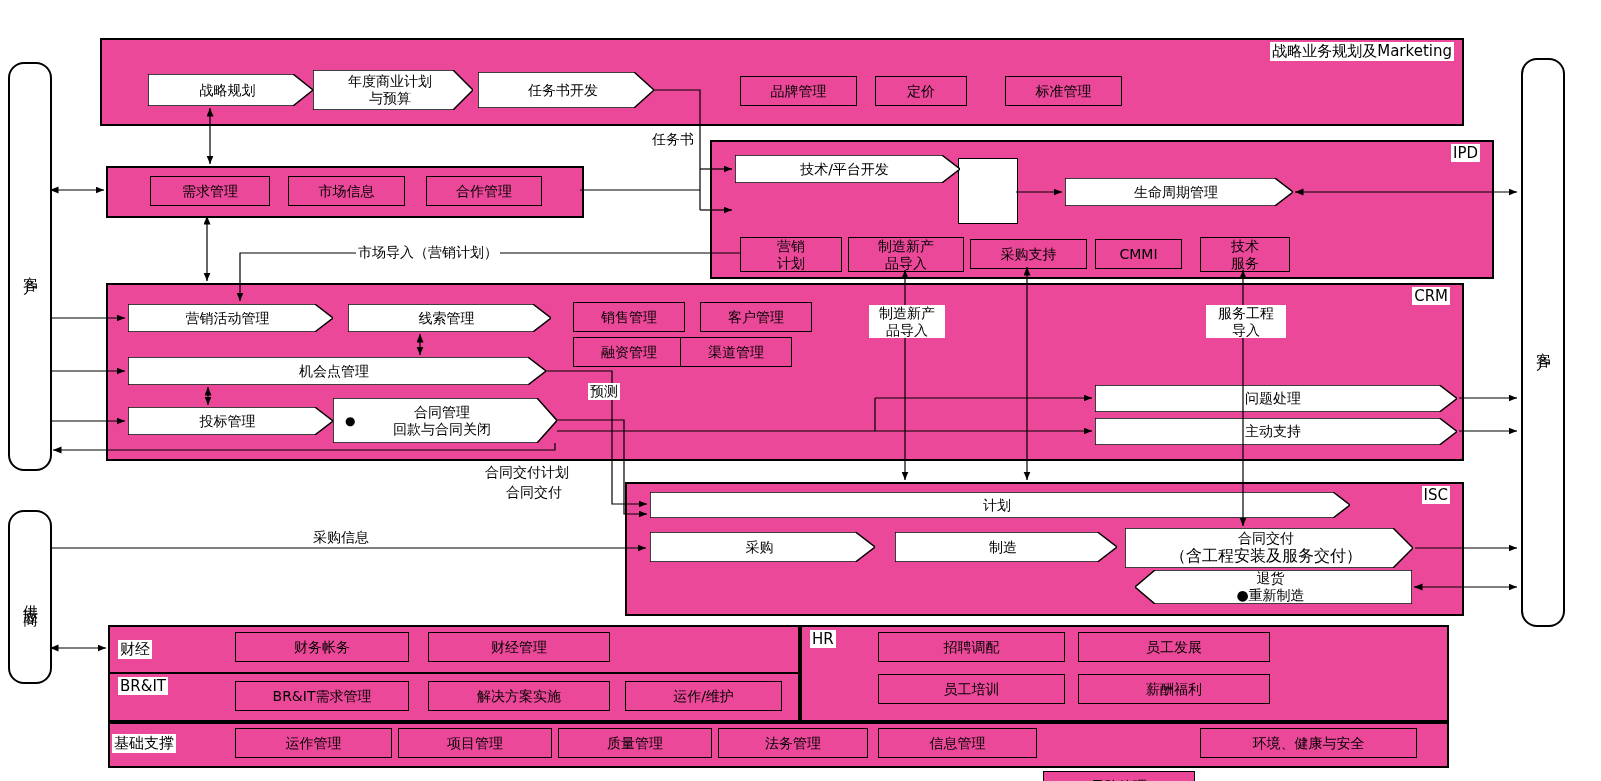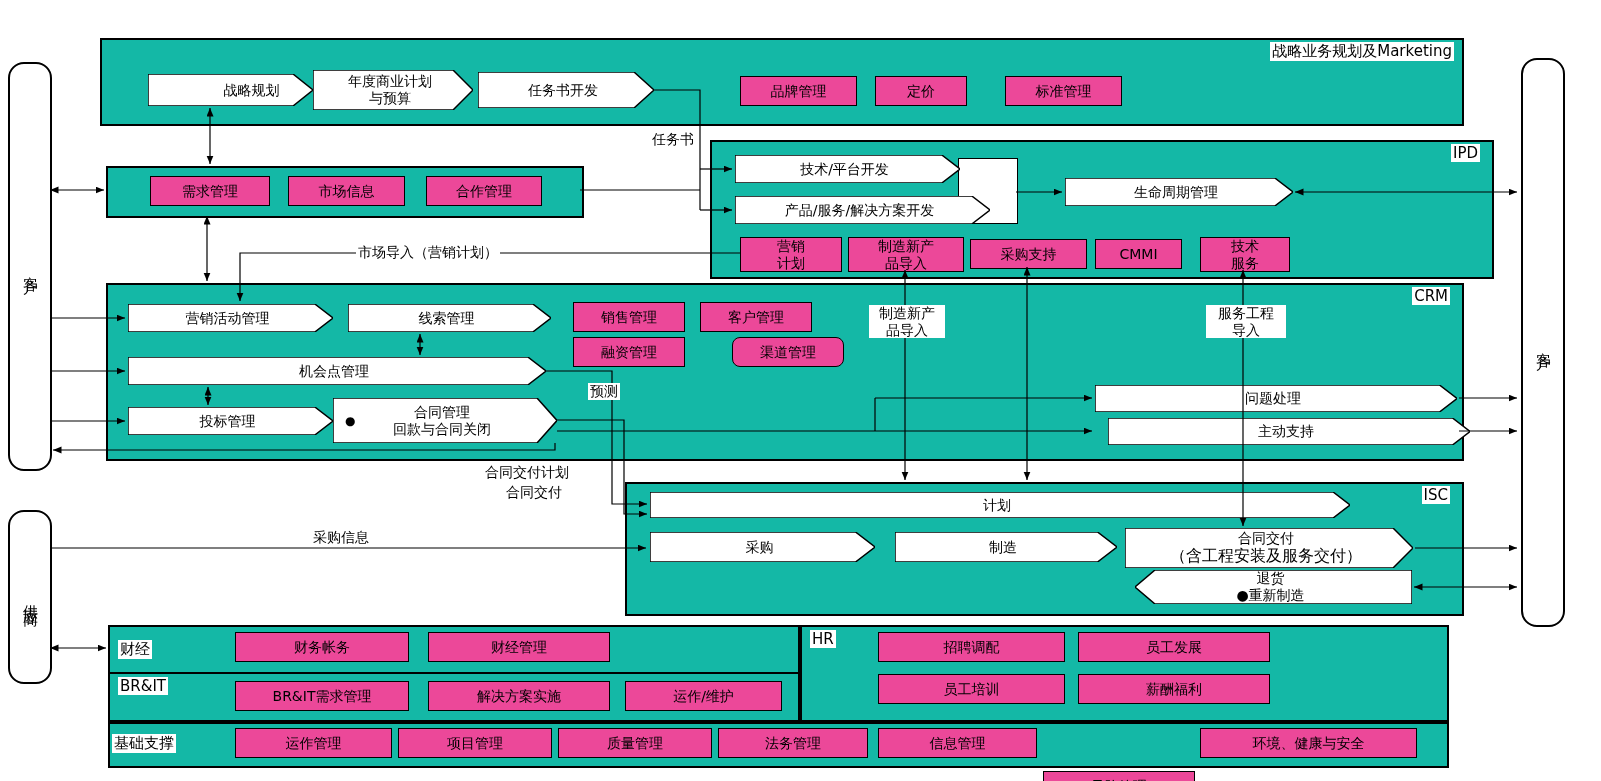--- a/index.html
+++ b/index.html
@@ -1,21 +1,21 @@
 <!DOCTYPE html>
 <html><head>
 <meta charset="utf-8">
 <style>
   html,body{margin:0;padding:0;background:#fff;}
   .canvas{position:relative;width:1601px;height:781px;background:#fff;color:#000;
           font-family:"DejaVu Sans","Liberation Sans",sans-serif;overflow:hidden;}
   .side{position:absolute;border:2px solid #000;border-radius:16px;background:#fff;z-index:2;
         display:flex;align-items:center;justify-content:center;
         writing-mode:vertical-rl;text-orientation:upright;font-size:15px;letter-spacing:3px;}
-  .section{position:absolute;border:2px solid #000;background:#14b8a6;z-index:1;}
+  .section{position:absolute;border:2px solid #000;background:#ec4899;z-index:1;}
   .seclabel{position:absolute;font-size:15px;font-weight:500;background:#fff;padding:0 2px;z-index:2;white-space:nowrap;}
   .box{position:absolute;border:1.5px solid #000;background:#ec4899;z-index:2;
        display:flex;align-items:center;justify-content:center;text-align:center;
        font-size:14px;line-height:1.18;}
   .pshape{position:absolute;z-index:2;display:flex;align-items:center;justify-content:center;
           text-align:center;font-size:14px;}
   .shape-svg{position:absolute;left:0;top:0;}
   .shape-svg polygon{fill:#fff;stroke:#000;stroke-width:1.5;}
   .lbl{position:relative;z-index:1;line-height:1.18;padding:0 10px 0 4px;}
   .ln{display:block;}
@@ -31,21 +31,21 @@
 
 <div class="canvas">
 
   <div class="side" style="left:8px;top:62px;width:40px;height:405px;">客户</div>
   <div class="side" style="left:8px;top:510px;width:40px;height:170px;">供应商</div>
   <div class="side" style="left:1521px;top:58px;width:40px;height:565px;">客户</div>
 
   <div class="section" style="left:100px;top:38px;width:1360px;height:84px;">
     <span class="seclabel" style="right:8px;top:2px;">战略业务规划及Marketing</span>
   </div>
-  <div class="pshape" style="left:148px;top:74px;width:165px;height:32px;padding-left:24px;">
+  <div class="pshape" style="left:148px;top:74px;width:165px;height:32px;">
       <svg width="165" height="32" class="shape-svg">
         <polygon points="0,0 145,0 165,16 145,32 0,32"></polygon>
       </svg>
     <span class="lbl">战略规划</span>
   </div>
   <div class="pshape" style="left:313px;top:70px;width:160px;height:40px;">
       <svg width="160" height="40" class="shape-svg">
         <polygon points="0,0 140,0 160,20 140,40 0,40"></polygon>
       </svg>
     <span class="lbl">
@@ -82,26 +82,20 @@
 
   <div class="section" style="left:710px;top:140px;width:780px;height:135px;">
     <span class="seclabel" style="right:12px;top:2px;">IPD</span>
   </div>
   <div class="bracket" style="left:958px;top:158px;width:58px;height:64px;"></div>
   <div class="pshape" style="left:735px;top:155px;width:225px;height:28px;">
       <svg width="225" height="28" class="shape-svg">
         <polygon points="0,0 206.8,0 225,14 206.8,28 0,28"></polygon>
       </svg>
     <span class="lbl">技术/平台开发</span>
-  </div>
-  <div class="pshape" style="left:735px;top:196px;width:255px;height:28px;">
-      <svg width="255" height="28" class="shape-svg">
-        <polygon points="0,0 236.8,0 255,14 236.8,28 0,28"></polygon>
-      </svg>
-    <span class="lbl">产品/服务/解决方案开发</span>
   </div>
   <div class="pshape" style="left:1065px;top:178px;width:228px;height:28px;">
       <svg width="228" height="28" class="shape-svg">
         <polygon points="0,0 209.8,0 228,14 209.8,28 0,28"></polygon>
       </svg>
     <span class="lbl">生命周期管理</span>
   </div>
   <div class="box" style="left:740px;top:237px;width:100px;height:33px;">
     <span>
         <span class="ln">营销</span>
@@ -144,21 +138,21 @@
   </div>
   <div class="box" style="left:573px;top:302px;width:110px;height:28px;">
       <span>销售管理</span>
     </div>
   <div class="box" style="left:700px;top:302px;width:110px;height:28px;">
       <span>客户管理</span>
     </div>
   <div class="box" style="left:573px;top:337px;width:110px;height:28px;">
       <span>融资管理</span>
     </div>
-  <div class="box" style="left:732px;top:337px;width:110px;height:28px;border-radius:8px;">
+  <div class="box" style="left:680px;top:337px;width:110px;height:28px;">
       <span>渠道管理</span>
     </div>
   <div class="pshape" style="left:128px;top:357px;width:418px;height:28px;">
       <svg width="418" height="28" class="shape-svg">
         <polygon points="0,0 399.8,0 418,14 399.8,28 0,28"></polygon>
       </svg>
     <span class="lbl">机会点管理</span>
   </div>
   <div class="pshape" style="left:128px;top:407px;width:205px;height:28px;">
       <svg width="205" height="28" class="shape-svg">
@@ -175,21 +169,21 @@
       <span class="ln">合同管理</span>
       <span class="ln">回款与合同关闭</span>
     </span>
   </div>
   <div class="pshape" style="left:1095px;top:385px;width:362px;height:27px;">
       <svg width="362" height="27" class="shape-svg">
         <polygon points="0,0 344.45,0 362,13.5 344.45,27 0,27"></polygon>
       </svg>
     <span class="lbl">问题处理</span>
   </div>
-  <div class="pshape" style="left:1095px;top:418px;width:362px;height:27px;margin-left:13px;">
+  <div class="pshape" style="left:1095px;top:418px;width:362px;height:27px;">
       <svg width="362" height="27" class="shape-svg">
         <polygon points="0,0 344.45,0 362,13.5 344.45,27 0,27"></polygon>
       </svg>
     <span class="lbl">主动支持</span>
   </div>
 
   <div class="section" style="left:625px;top:482px;width:835px;height:130px;">
     <span class="seclabel" style="right:12px;top:2px;">ISC</span>
   </div>
   <div class="pshape" style="left:650px;top:492px;width:700px;height:26px;">

